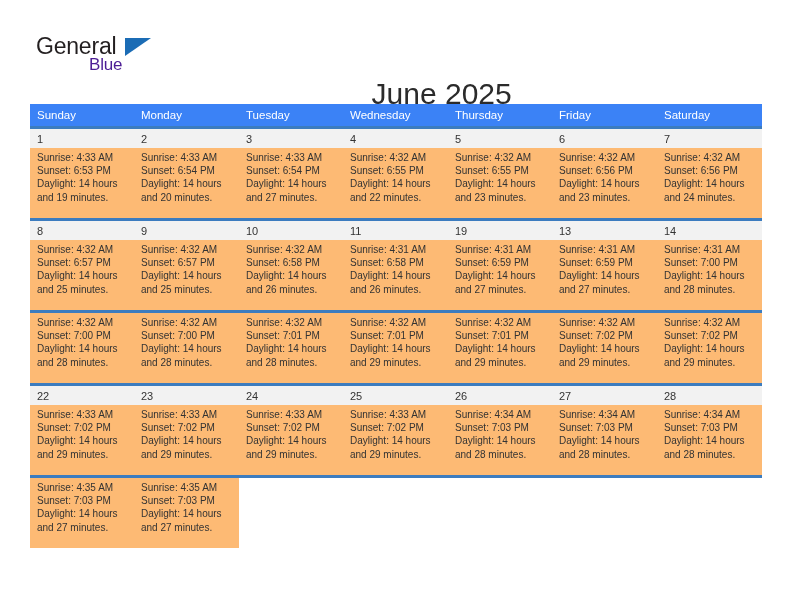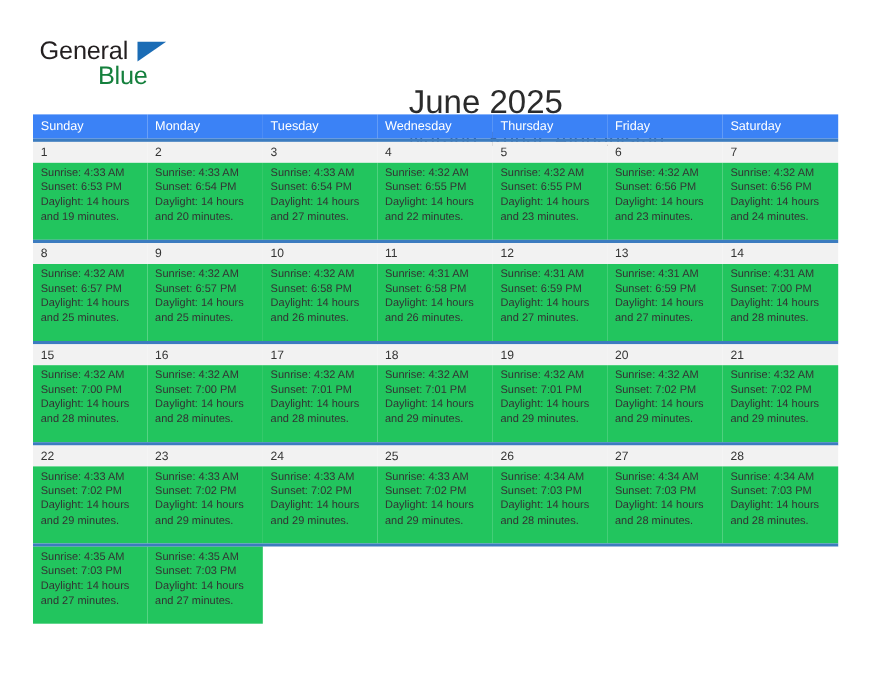--- a/index.html
+++ b/index.html
@@ -51,23 +51,23 @@
     top: 5px;
     width: 0;
     height: 0;
     border-left: 26px solid #1b6cb5;
     border-bottom: 18px solid transparent;
   }
   .logo-blue {
     position: absolute;
     left: 53px;
     top: 22px;
-    font-size: 23px;
+    font-size: 17px;
     letter-spacing: -0.2px;
-    color: #15803d;
+    color: #4c1d95;
   }
 
   .title-block {
     position: absolute;
     right: 36px;
     top: 28px;
     text-align: left;
     margin-top: 48px;
   }
   .cal-title {
@@ -112,21 +112,21 @@
   .daynum-row td {
     background: #f2f2f2;
     font-size: 11px;
     color: #333333;
     padding: 4px 0 3px 7px;
     height: 16px;
     vertical-align: top;
     box-sizing: border-box;
   }
   .detail-row td {
-    background: #22c55e;
+    background: #fdba74;
     font-size: 10px;
     color: #333333;
     line-height: 13.2px;
     padding: 3px 6px 10px 7px;
     height: 70px;
     vertical-align: top;
     box-sizing: border-box;
   }
   .daynum-row td.empty,
   .detail-row td.empty {
@@ -236,21 +236,21 @@
           </td>
         </tr>
         <tr class="week-sep">
           <td colspan="7"></td>
         </tr>
         <tr class="daynum-row">
           <td>8</td>
           <td>9</td>
           <td>10</td>
           <td>11</td>
-          <td>12</td>
+          <td>19</td>
           <td>13</td>
           <td>14</td>
         </tr>
         <tr class="detail-row">
           <td>
             <span class="detail-line">Sunrise: 4:32 AM</span>
             <span class="detail-line">Sunset: 6:57 PM</span>
             <span class="detail-line">Daylight: 14 hours</span>
             <span class="detail-line">and 25 minutes.</span>
           </td>
@@ -286,29 +286,20 @@
           </td>
           <td>
             <span class="detail-line">Sunrise: 4:31 AM</span>
             <span class="detail-line">Sunset: 7:00 PM</span>
             <span class="detail-line">Daylight: 14 hours</span>
             <span class="detail-line">and 28 minutes.</span>
           </td>
         </tr>
         <tr class="week-sep">
           <td colspan="7"></td>
-        </tr>
-        <tr class="daynum-row">
-          <td>15</td>
-          <td>16</td>
-          <td>17</td>
-          <td>18</td>
-          <td>19</td>
-          <td>20</td>
-          <td>21</td>
         </tr>
         <tr class="detail-row">
           <td>
             <span class="detail-line">Sunrise: 4:32 AM</span>
             <span class="detail-line">Sunset: 7:00 PM</span>
             <span class="detail-line">Daylight: 14 hours</span>
             <span class="detail-line">and 28 minutes.</span>
           </td>
           <td>
             <span class="detail-line">Sunrise: 4:32 AM</span>

